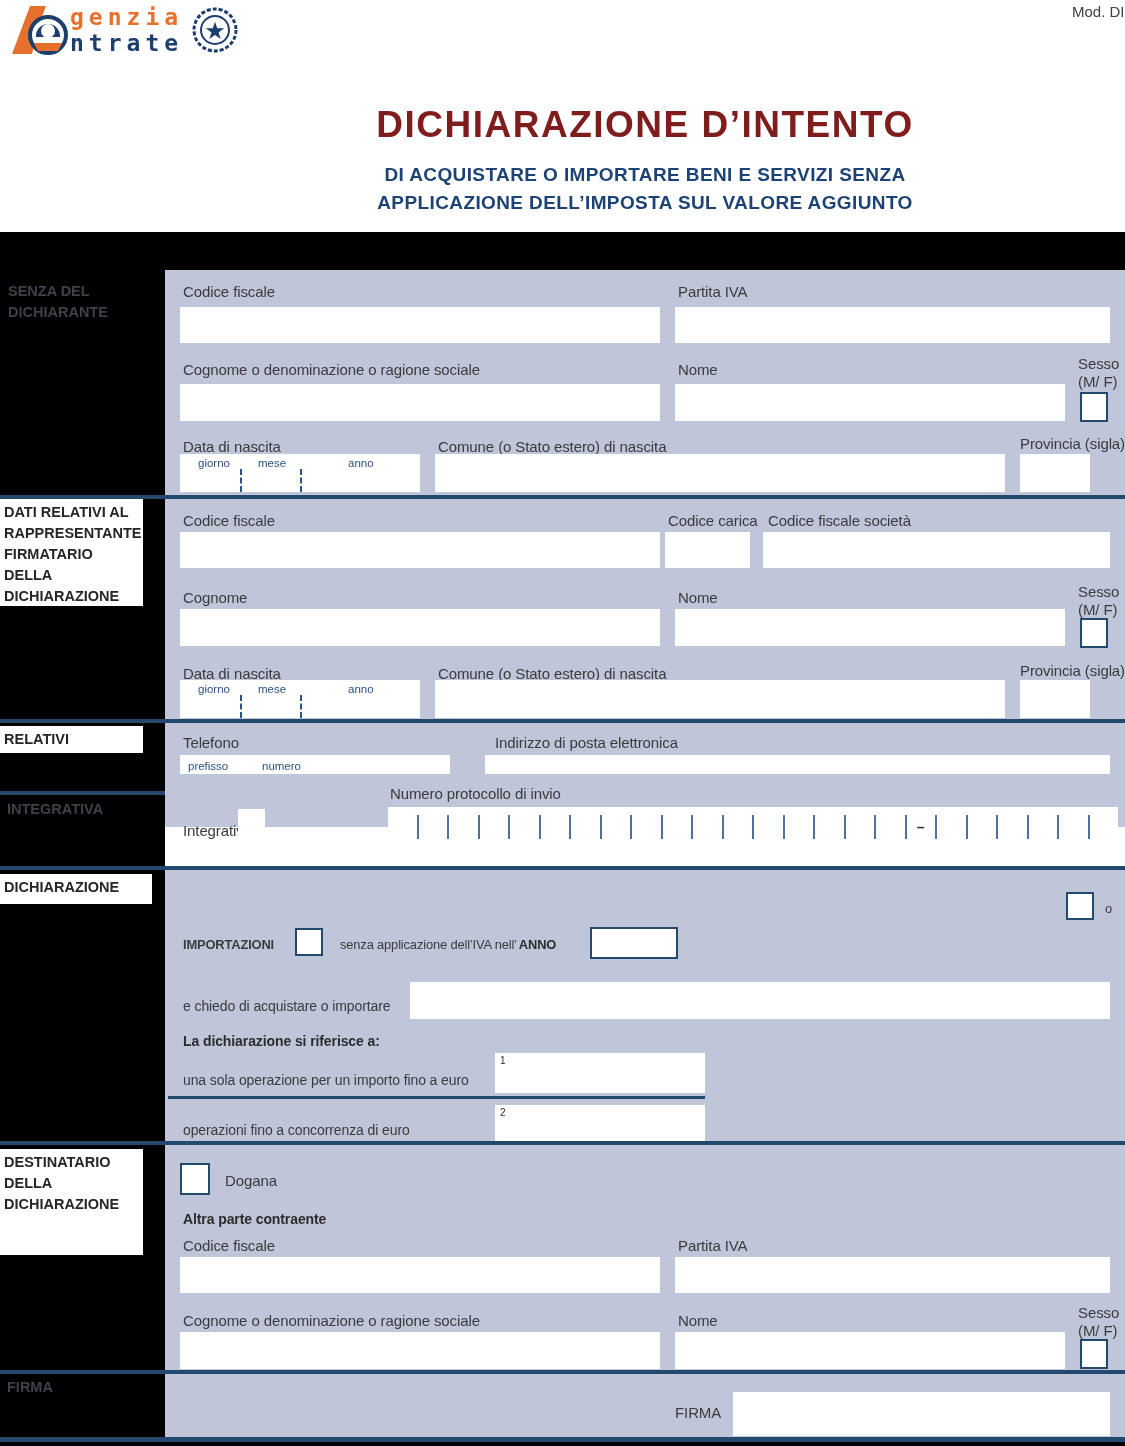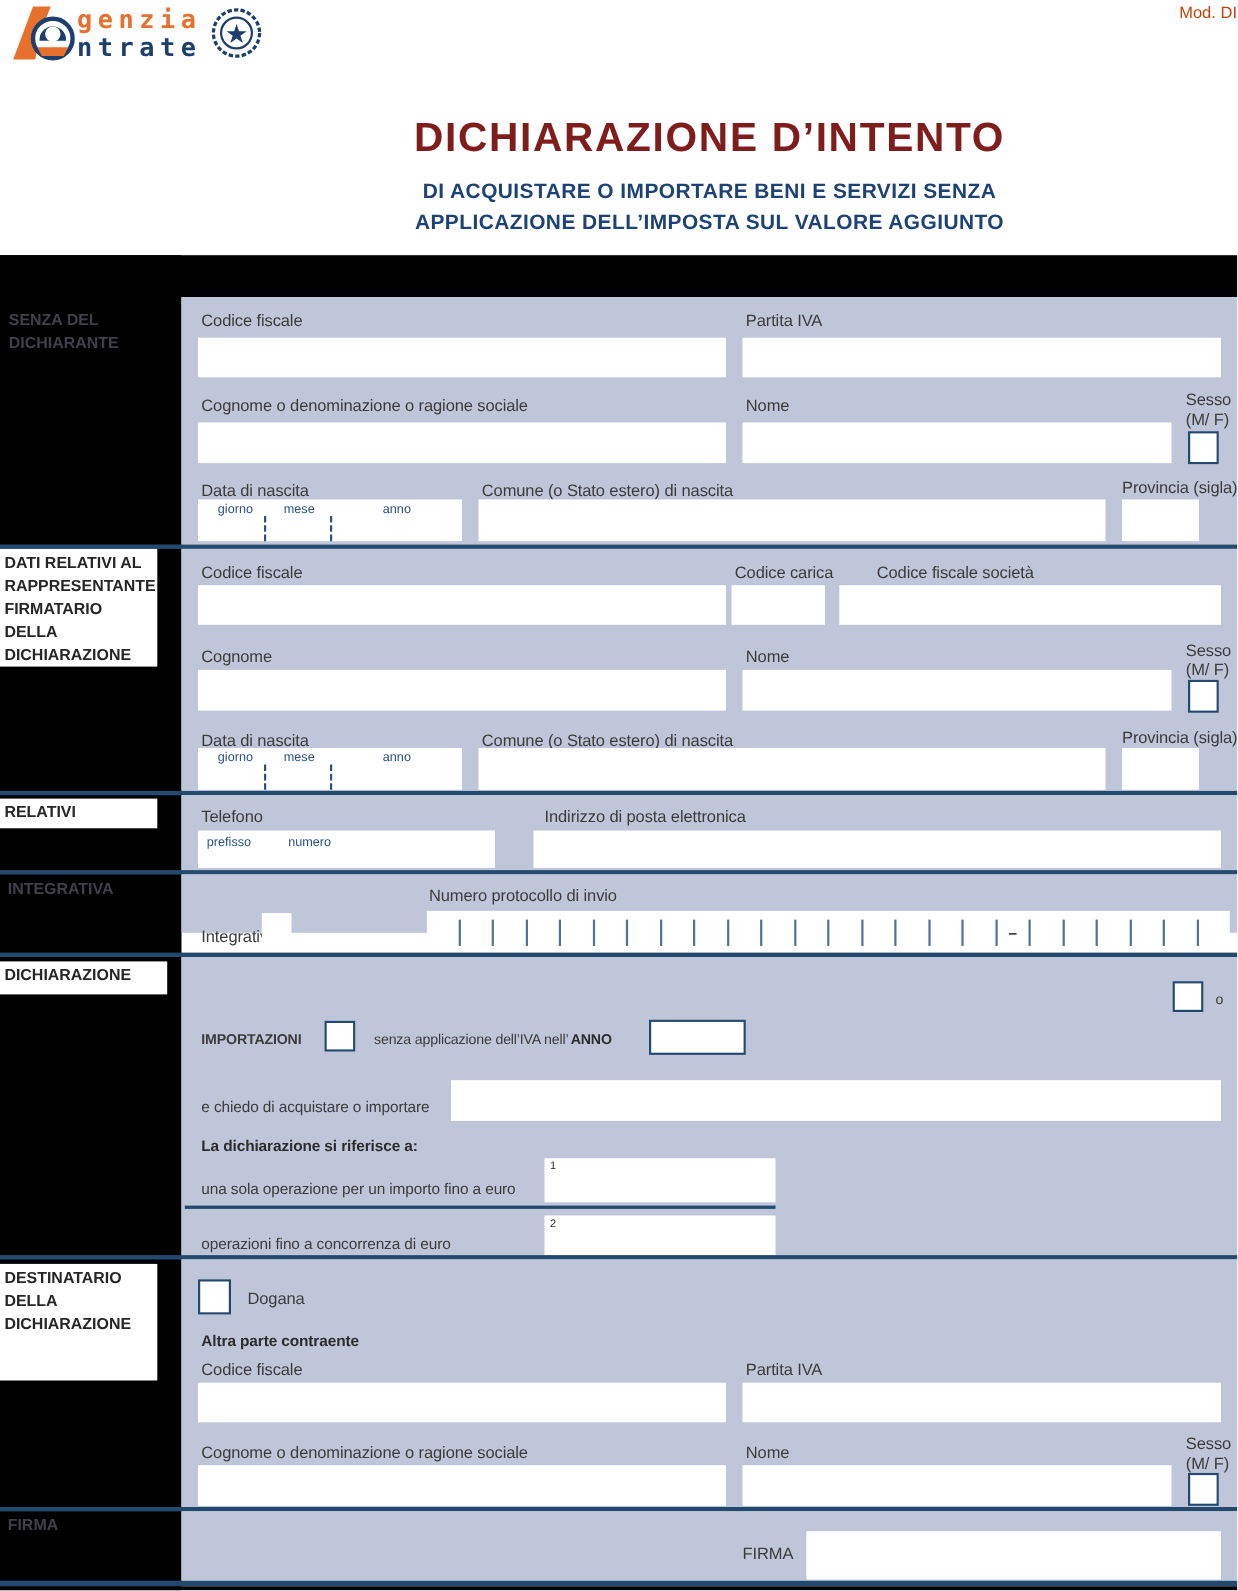--- a/index.html
+++ b/index.html
@@ -22,21 +22,21 @@
   
   .sideW{position:absolute;background:#fff;color:#262626;font-weight:bold;font-size:14.5px;
          line-height:21px;padding:3px 0 17px 4px;box-sizing:border-box;}
   .sideB{position:absolute;color:#40404c;font-weight:bold;font-size:14.5px;line-height:21px;
          padding-left:4px;white-space:nowrap;}
   
   .title{position:absolute;left:165px;top:104px;width:960px;text-align:center;
          font-size:37px;font-weight:bold;color:#7f1d1d;letter-spacing:1.5px;}
   .sub{position:absolute;left:165px;width:960px;text-align:center;
        font-size:19px;font-weight:bold;color:#1d4376;letter-spacing:0.4px;}
-  .mod{position:absolute;top:3px;left:1072px;font-size:15px;color:#c2410c;white-space:nowrap;}
+  .mod{position:absolute;top:3px;left:1072px;font-size:15px;color:#404040;white-space:nowrap;}
   
   .datebox{position:absolute;background:#fff;}
   .dash-v{position:absolute;top:15px;bottom:0;width:0;border-left:2px dashed #2a5285;}
   
   .comb{position:absolute;background:#fff;display:flex;}
   .comb .cell{flex:1;height:24px;margin-top:8px;border-right:2px solid #51719c;
               display:flex;align-items:center;justify-content:center;
               font-size:14px;font-weight:bold;color:#2c2c2c;}
   .comb .cell:last-child{border-right:none;}
   
@@ -117,21 +117,21 @@
     <div>FIRMATARIO</div>
     <div>DELLA</div>
     <div>DICHIARAZIONE</div>
   </div>
 
   <div class="sec" style="top:499px;height:220px;">
     <div class="lab" style="left:18px;top:13px;">Codice fiscale</div>
     <div class="box" style="left:15px;top:33px;width:480px;height:36px;"></div>
     <div class="lab" style="left:503px;top:13px;">Codice carica</div>
     <div class="box" style="left:500px;top:33px;width:85px;height:36px;"></div>
-    <div class="lab" style="left:603px;top:13px;margin-left:29px;">Codice fiscale società</div>
+    <div class="lab" style="left:603px;top:13px;">Codice fiscale società</div>
     <div class="box" style="left:598px;top:33px;width:347px;height:36px;"></div>
 
     <div class="lab" style="left:18px;top:90px;">Cognome</div>
     <div class="box" style="left:15px;top:110px;width:480px;height:37px;"></div>
     <div class="lab" style="left:513px;top:90px;">Nome</div>
     <div class="box" style="left:510px;top:110px;width:390px;height:37px;"></div>
     <div class="lab" style="left:913px;top:84px;">Sesso</div>
     <div class="lab" style="left:913px;top:102px;">(M/ F)</div>
     <div class="bbox" style="left:915px;top:119px;width:28px;height:30px;"></div>
 
@@ -162,21 +162,21 @@
     </div>
     <div class="lab" style="left:330px;top:11px;">Indirizzo di posta elettronica</div>
     <div class="box" style="left:320px;top:32px;width:625px;height:34px;"></div>
   </div>
   <div class="navyline" style="top:791px;"></div>
 
   <div class="sideB" style="left:3px;top:799px;">
     <div>INTEGRATIVA</div>
   </div>
 
-  <div class="sec" style="top:795px;height:53px;">
+  <div class="sec" style="top:774px;height:53px;">
     <div class="lab" style="left:225px;top:11px;">Numero protocollo di invio</div>
     <div class="lab" style="left:18px;top:48px;">Integrativa</div>
     <div class="box" style="left:73px;top:35px;width:27px;height:31px;"></div>
     <div class="comb" style="left:223px;top:33px;width:730px;height:34px;">
       <div class="cell"></div>
         <div class="cell"></div>
       <div class="cell"></div>
         <div class="cell"></div>
       <div class="cell"></div>
         <div class="cell"></div>

